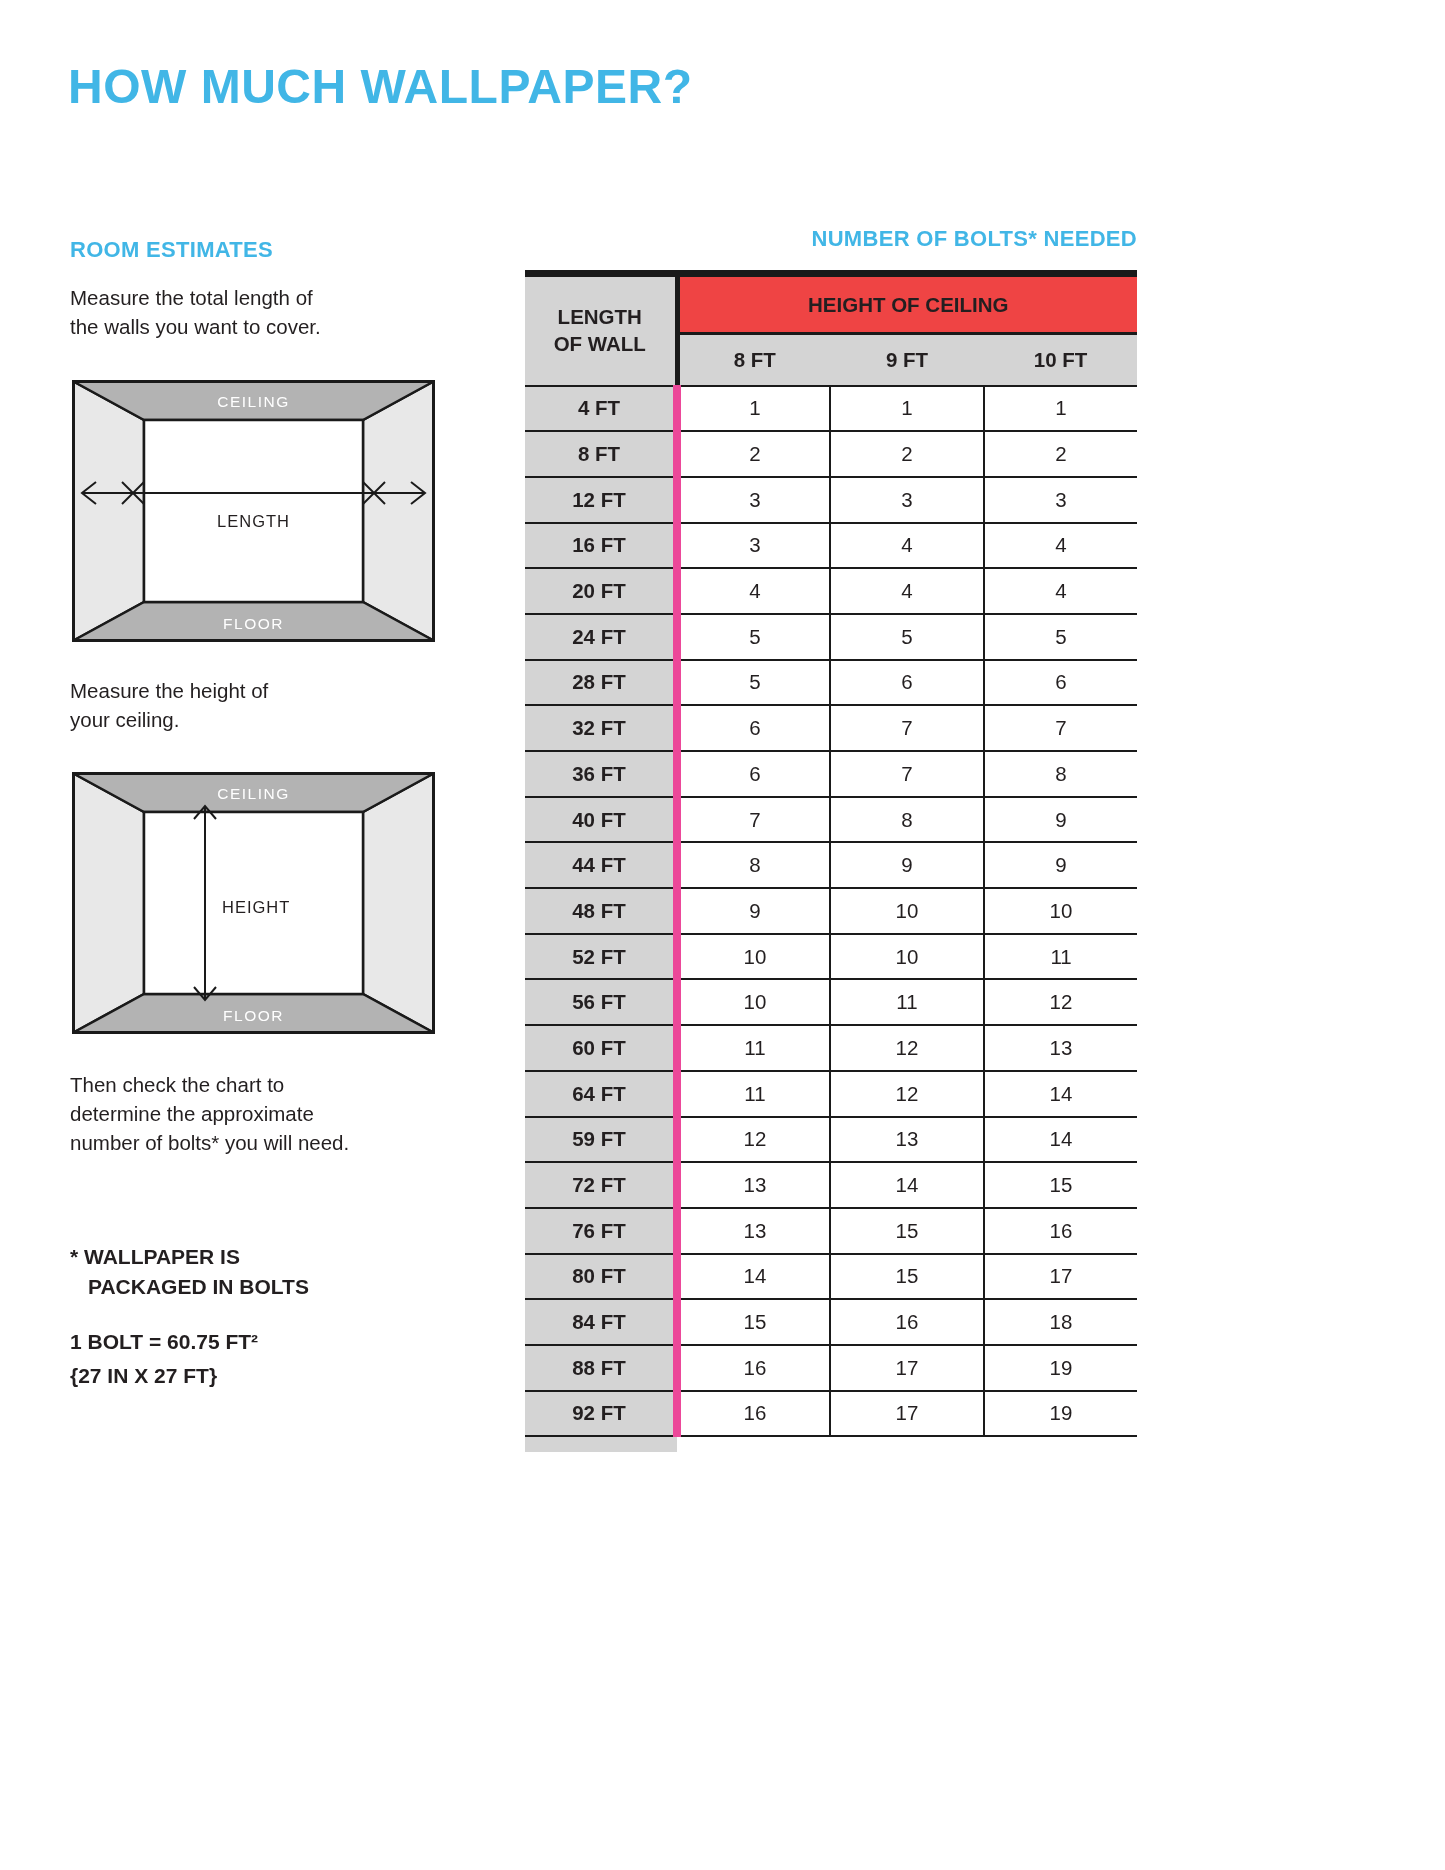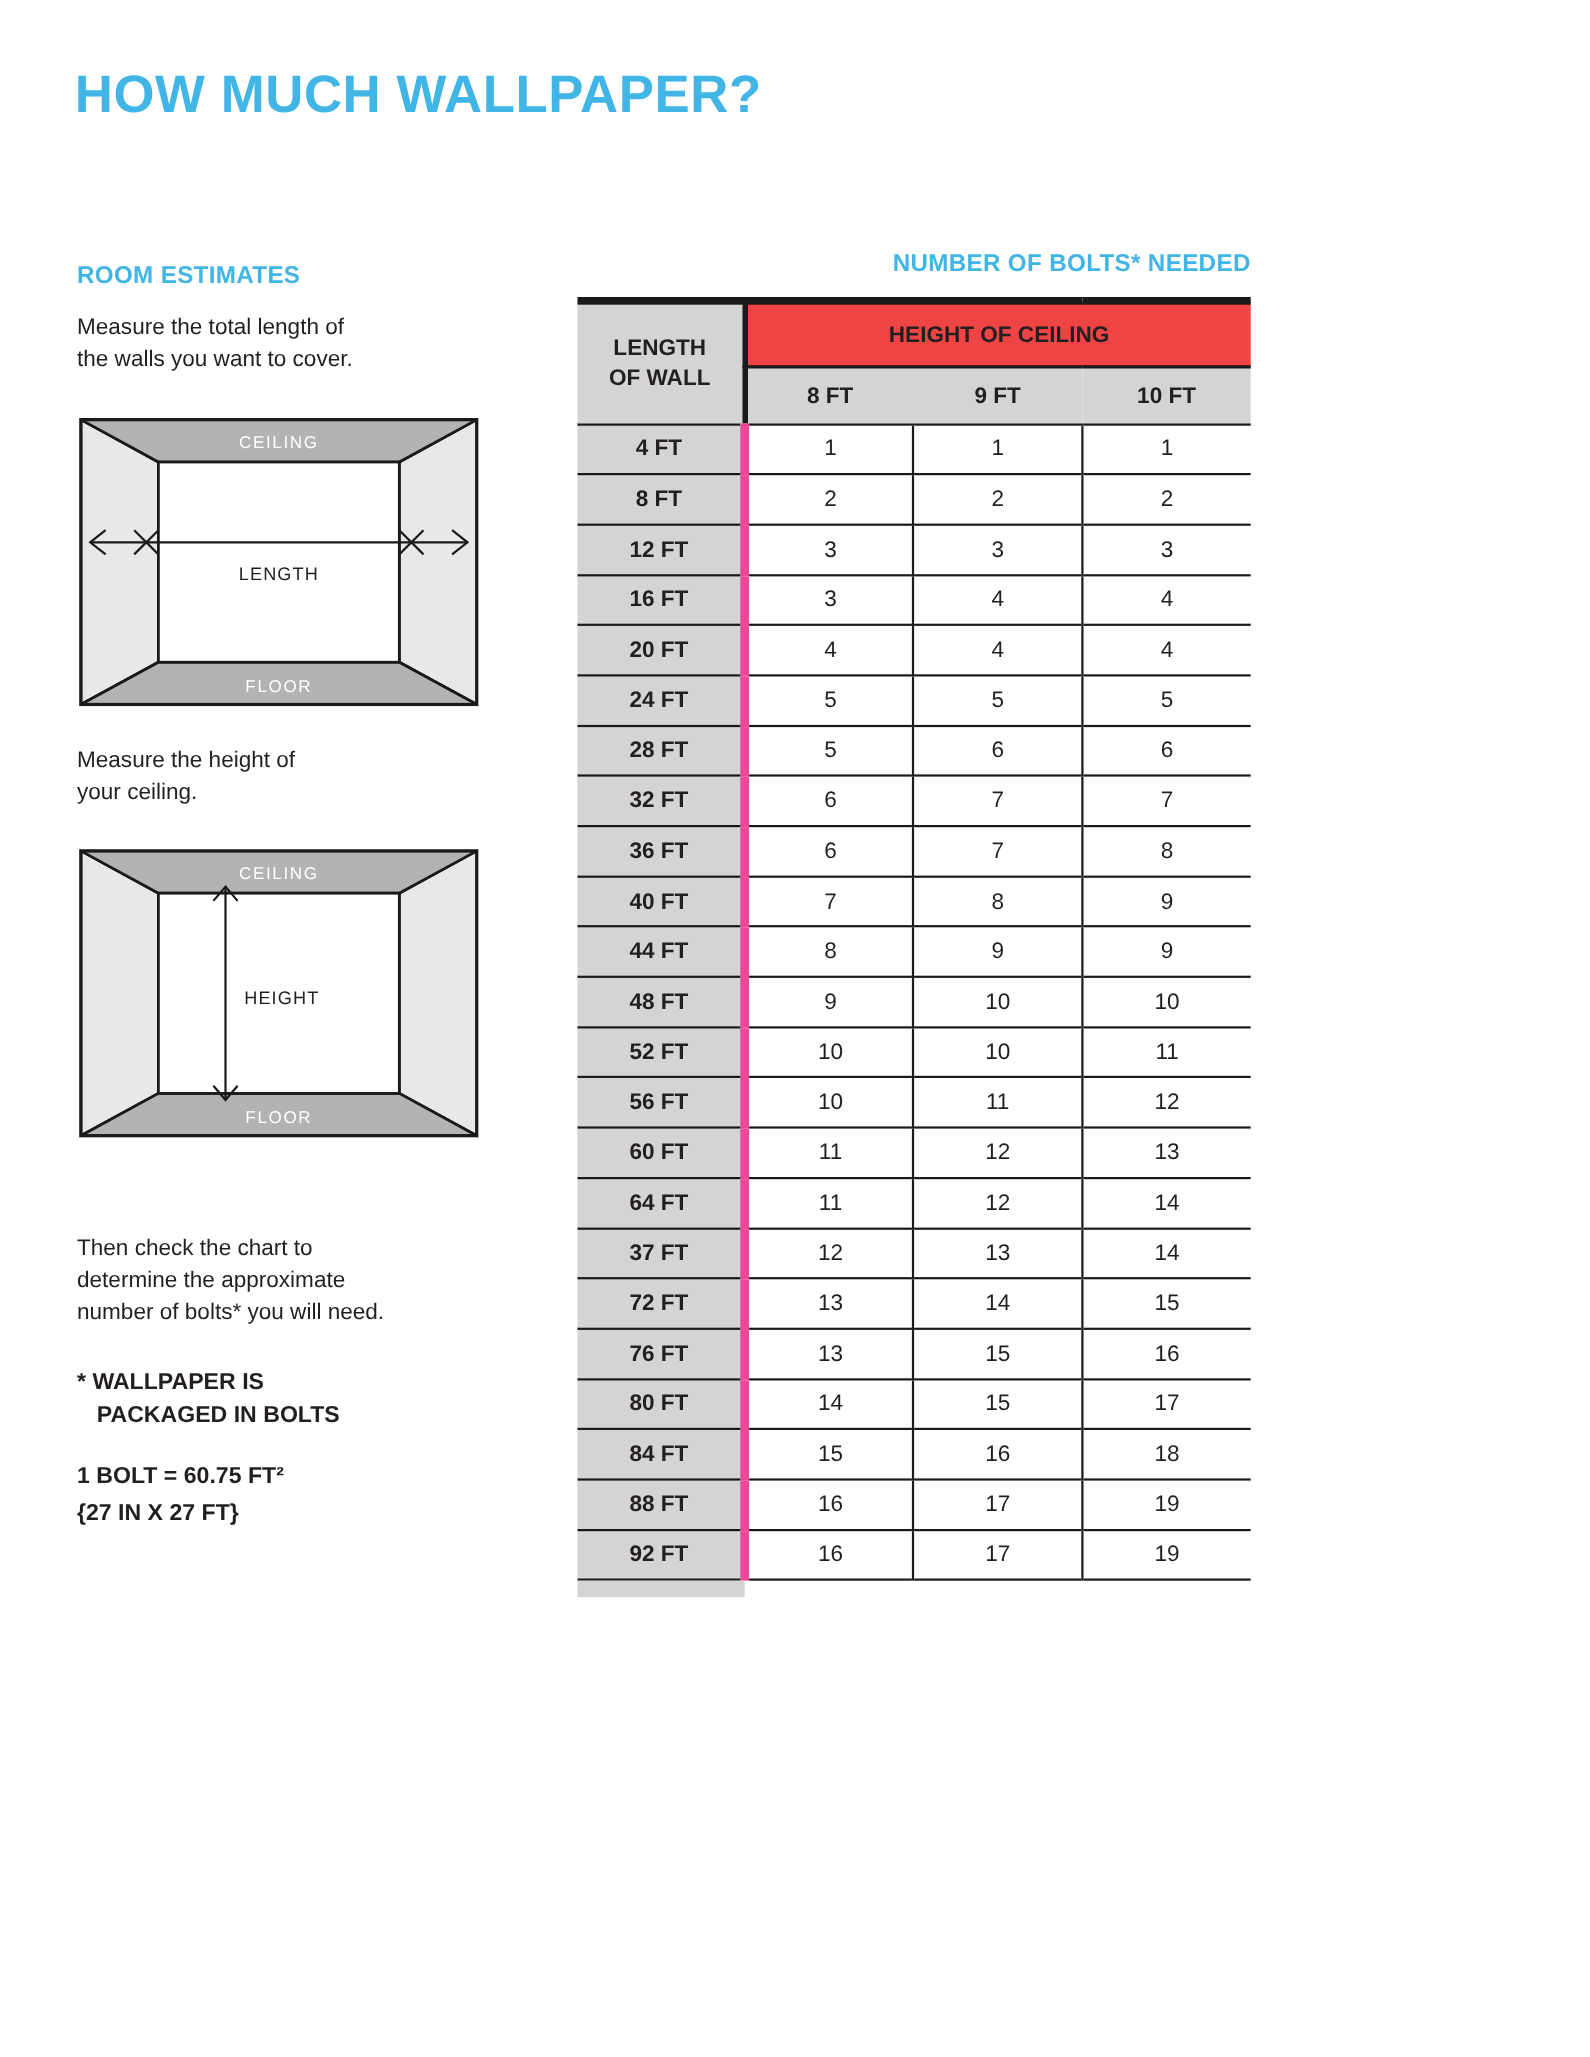--- a/index.html
+++ b/index.html
@@ -128,21 +128,21 @@
       <line x1="133" y1="34" x2="133" y2="228"></line>
       <polyline points="122,47 133,34 144,47"></polyline>
       <polyline points="122,215 133,228 144,215"></polyline>
     </g>
     <text x="181.5" y="27" text-anchor="middle" font-size="15.5" letter-spacing="1.5" fill="#ffffff">CEILING</text>
     <text x="181.5" y="249" text-anchor="middle" font-size="15.5" letter-spacing="1.5" fill="#ffffff">FLOOR</text>
     <text x="150" y="141" text-anchor="start" font-size="16.5" letter-spacing="1" fill="#231f20">HEIGHT</text>
   </svg>
 </div>
 
-<div class="abs para" style="left:70px; top:1120px;">Then check the chart to
+<div class="abs para" style="left:70px; top:1070px;">Then check the chart to
 determine the approximate
 number of bolts* you will need.</div>
 
 <div class="abs bold-note" style="left:70px; top:1242px;">
   <div>* WALLPAPER IS</div>
   <div class="indent2">PACKAGED IN BOLTS</div>
 </div>
 
 <div class="abs bold-note" style="left:70px; top:1325px; line-height:34px;">
   <div>1 BOLT = 60.75 FT²</div>
@@ -262,21 +262,21 @@
           <td class="data-cell">12</td>
           <td class="data-cell">13</td>
         </tr>
         <tr>
           <td class="row-label">64 FT</td>
           <td class="data-cell">11</td>
           <td class="data-cell">12</td>
           <td class="data-cell">14</td>
         </tr>
         <tr>
-          <td class="row-label">37 FT</td>
+          <td class="row-label">59 FT</td>
           <td class="data-cell">12</td>
           <td class="data-cell">13</td>
           <td class="data-cell">14</td>
         </tr>
         <tr>
           <td class="row-label">72 FT</td>
           <td class="data-cell">13</td>
           <td class="data-cell">14</td>
           <td class="data-cell">15</td>
         </tr>

